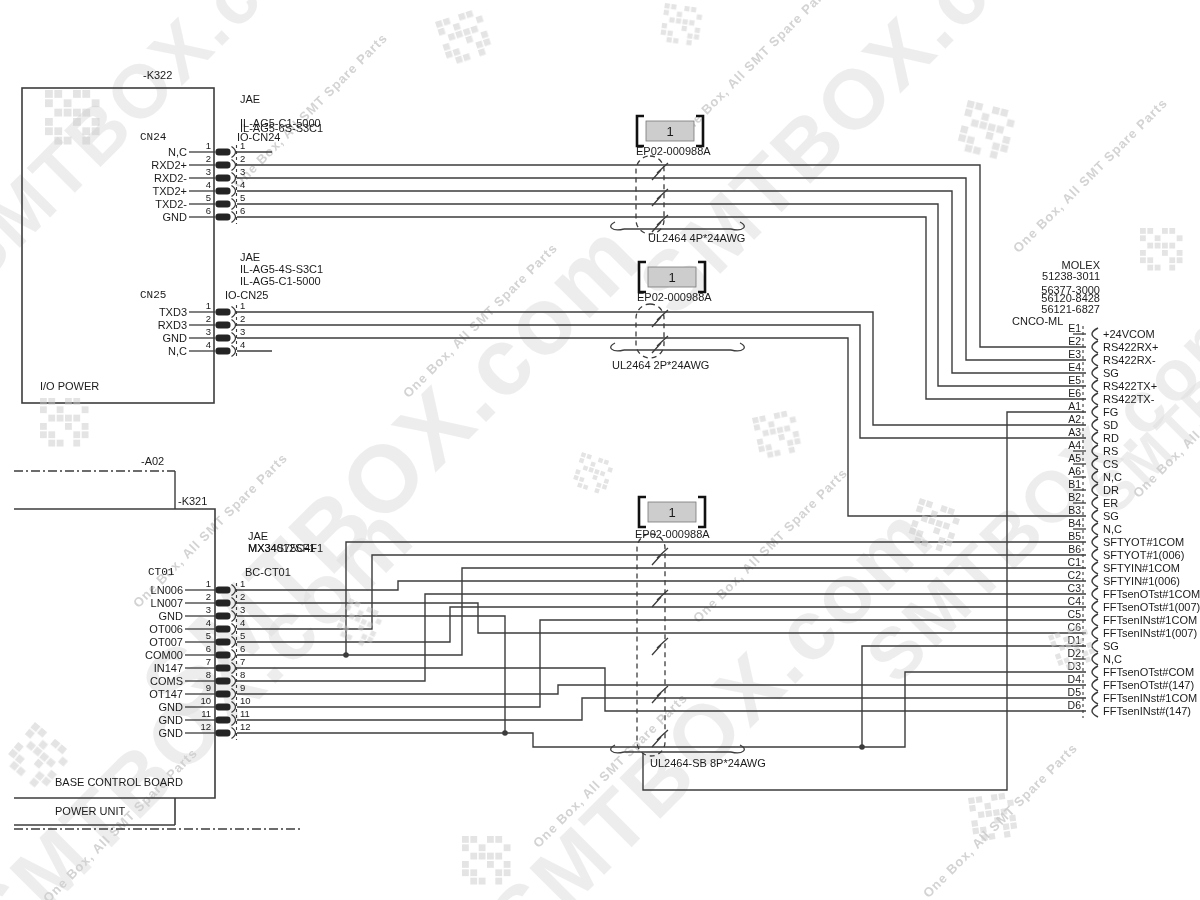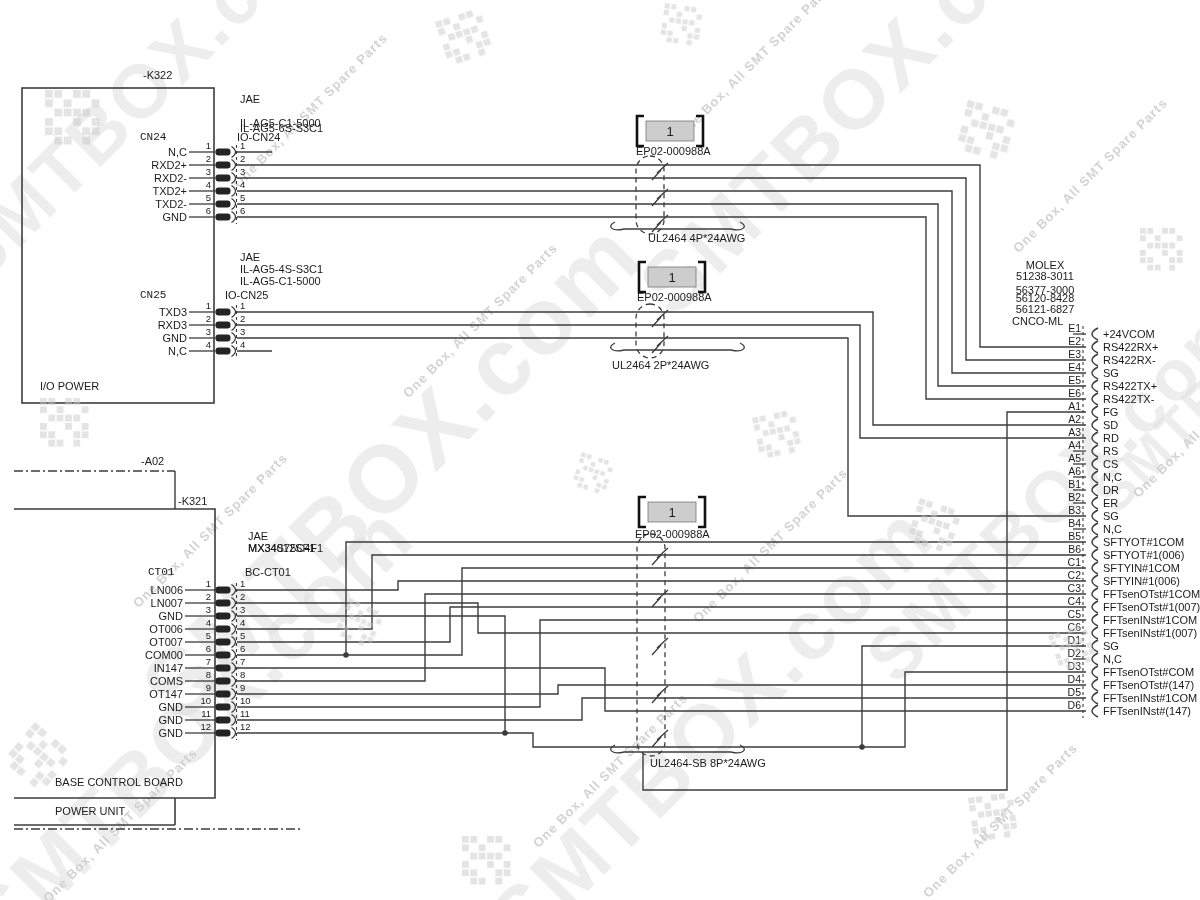--- a/index.html
+++ b/index.html
@@ -1,21 +1,21 @@
 <!DOCTYPE html>
 <html><head>
 <meta charset="utf-8">
 <style>
   html,body{margin:0;padding:0;background:#fff;}
   .stage{position:relative;width:1200px;height:900px;background:#ffffff;overflow:hidden;
          font-family:"Liberation Sans",sans-serif;}
   .stage svg{position:absolute;left:0;top:0;}
   .lbl{position:absolute;font:11px "Liberation Sans",sans-serif;color:#1b1b1b;white-space:nowrap;line-height:12px;}
   .lbl.r{text-align:left;font-family:Liberation Mono, monospace;}
-  .lbl.c{text-align:center;}
+  .lbl.c{text-align:right;}
   .wm{position:absolute;transform:rotate(-45deg);transform-origin:0 0;white-space:nowrap;
       font-family:"Liberation Sans",sans-serif;font-weight:bold;pointer-events:none;}
   .wm-big{font-size:84px;color:#e0e0e0;opacity:.55;letter-spacing:3px;}
   .wm-sm{font-size:13px;color:#cfcfcf;opacity:.9;font-weight:bold;letter-spacing:1px;}
 </style>
 </head>
 <body>
 
 <div class="stage">
 

